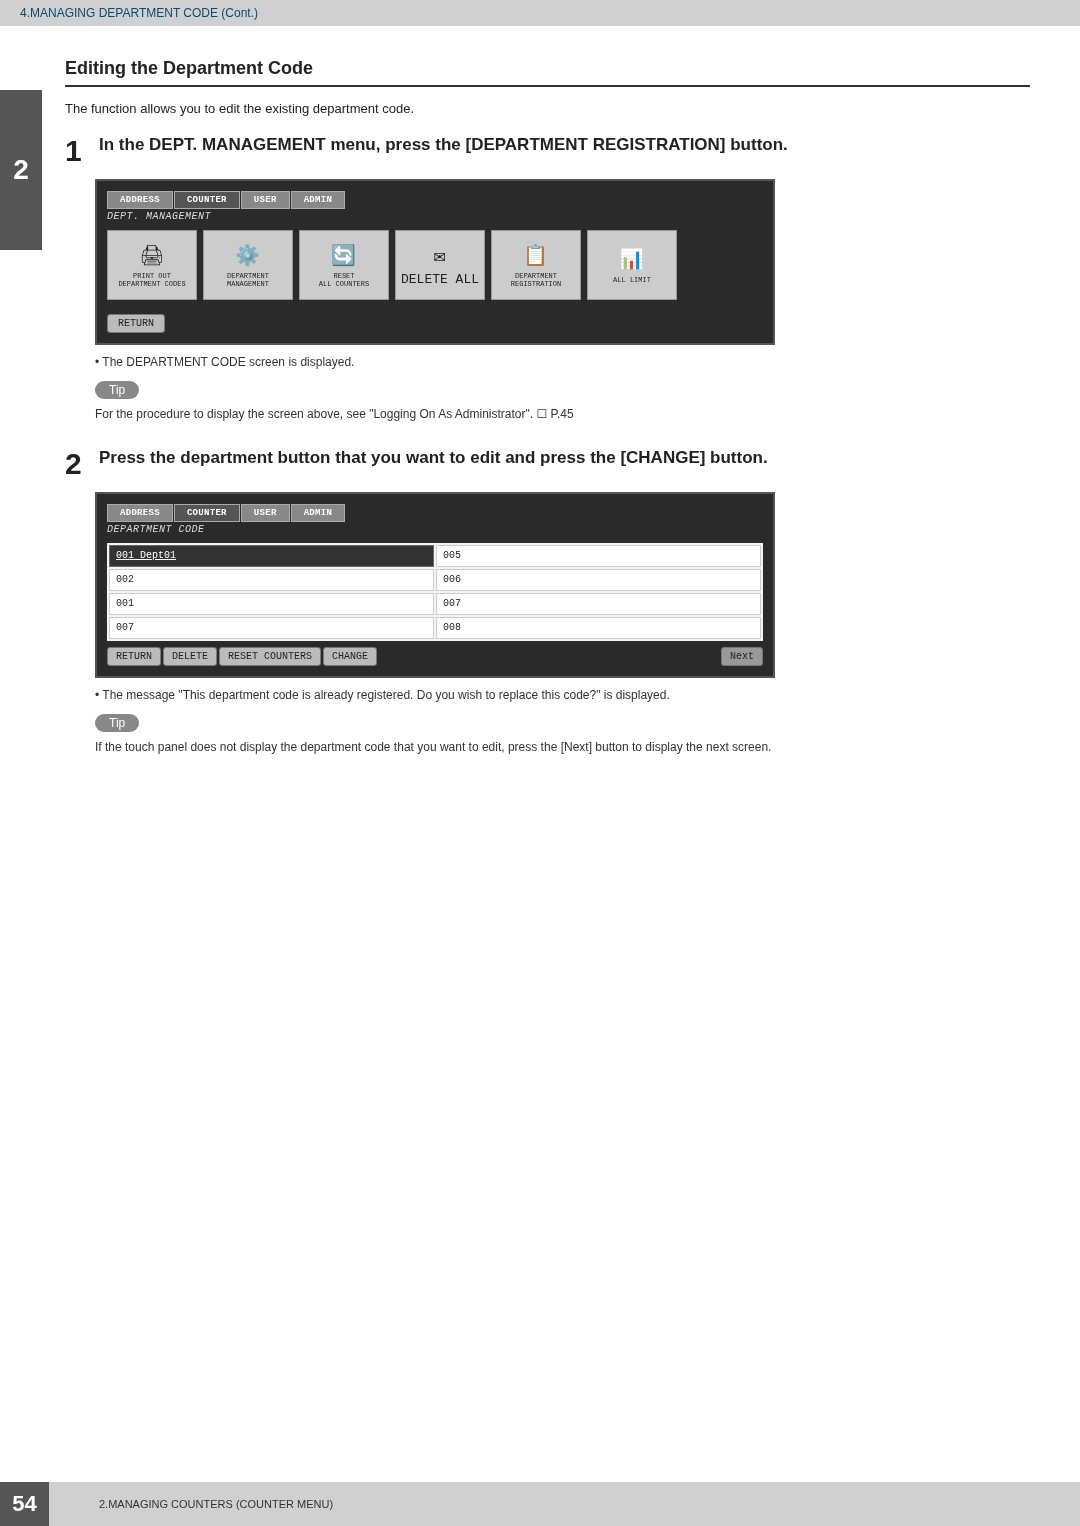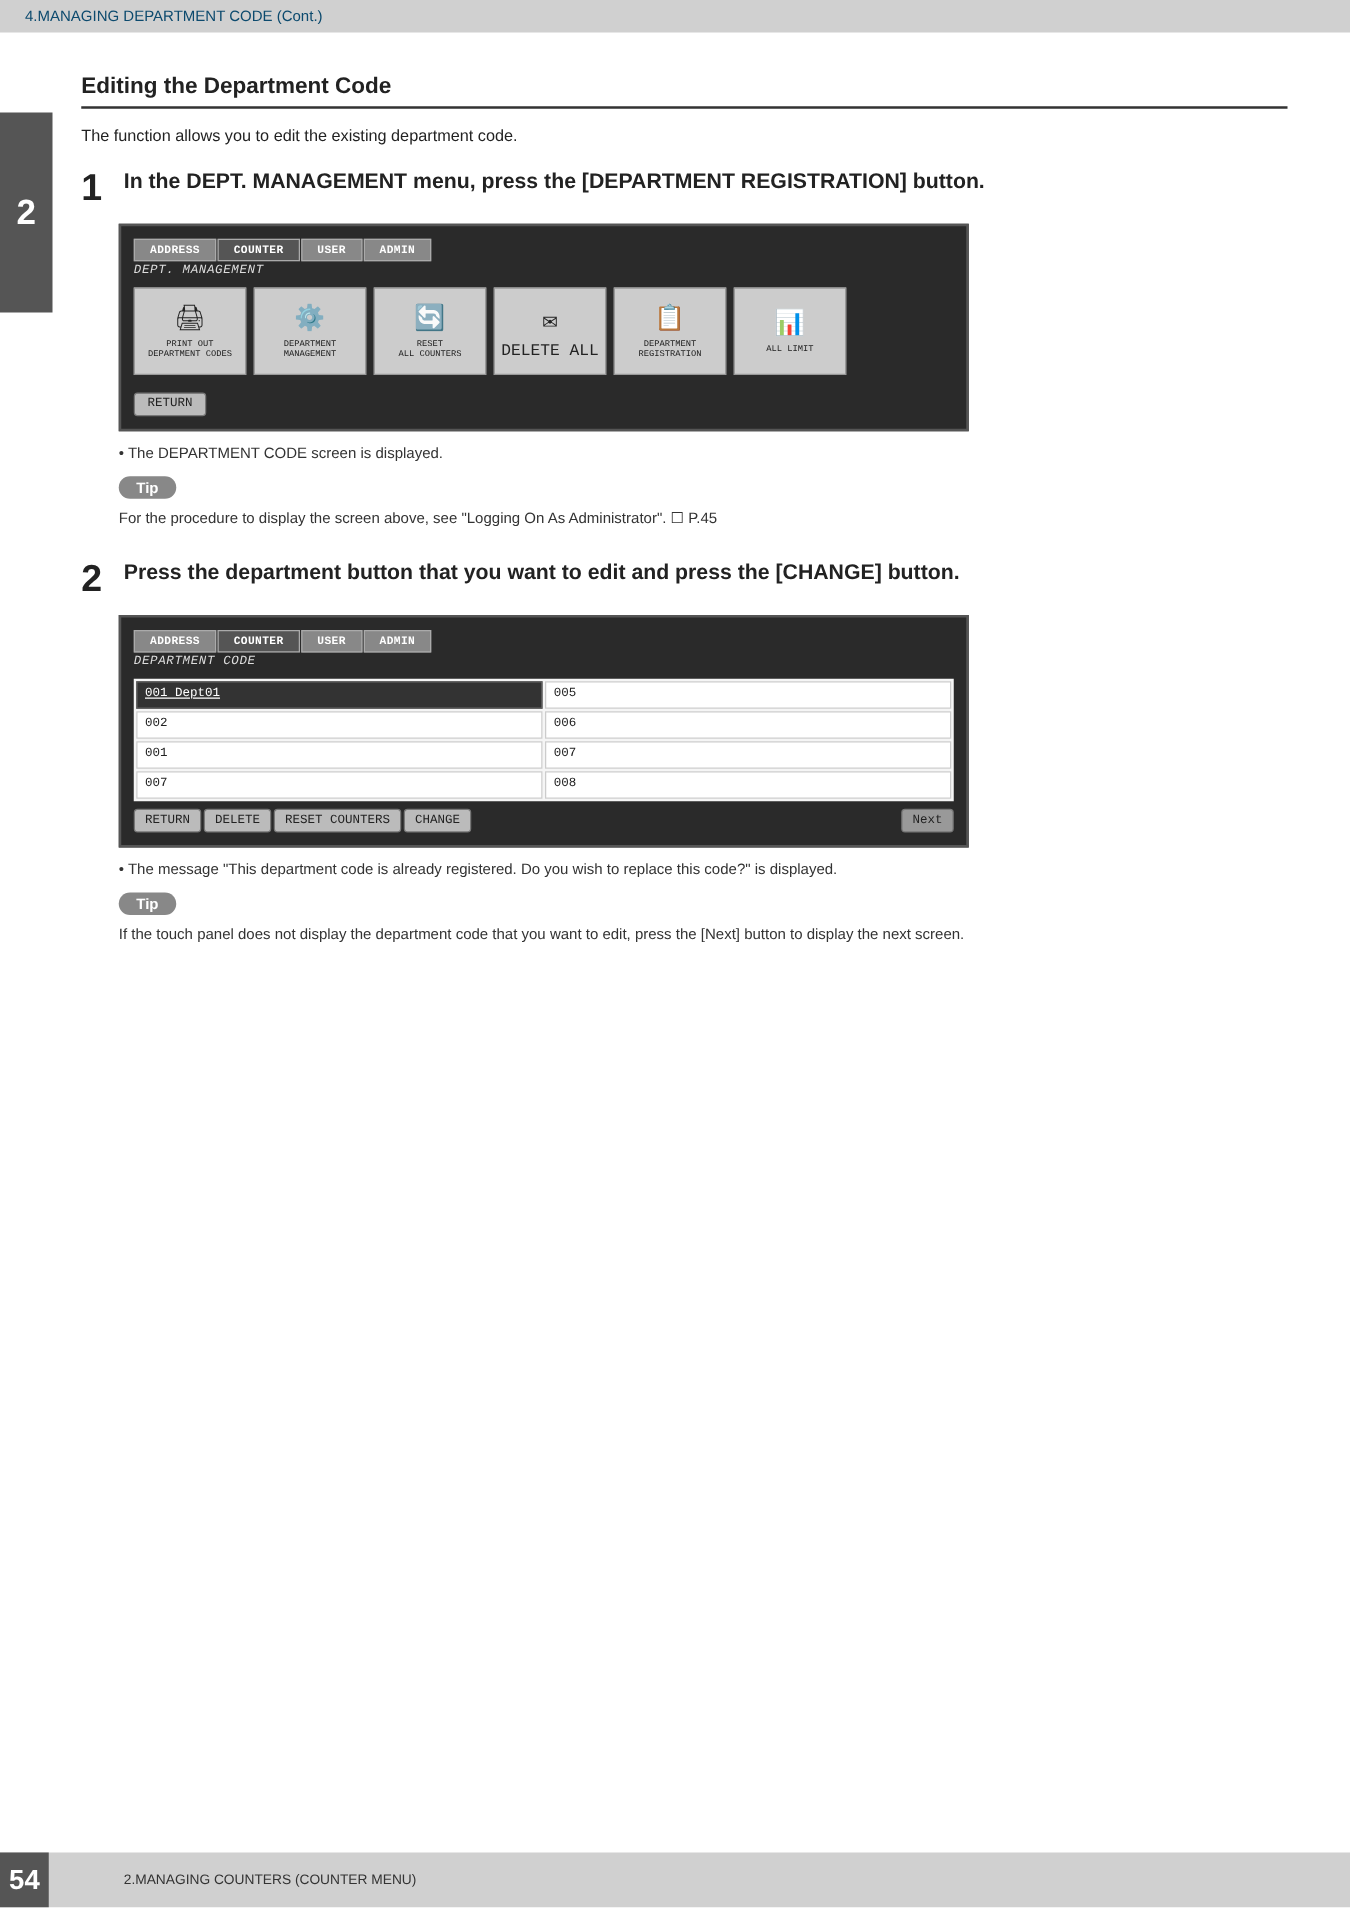--- a/index.html
+++ b/index.html
@@ -153,21 +153,21 @@
     .tip-box {
       margin: 12px 0 12px 30px;
     }
 
     .tip-label {
       background: #888;
       color: #fff;
       border-radius: 10px;
       padding: 2px 14px;
       font-size: 12px;
-      font-weight: bold;
+      font-weight: normal;
       display: inline-block;
       margin-bottom: 6px;
     }
 
     .tip-text {
       font-size: 12px;
       color: #333;
       line-height: 1.5;
     }
 
@@ -247,21 +247,21 @@
       font-size: 22px;
       font-weight: bold;
       padding: 8px 14px;
       position: absolute;
       left: 0;
       bottom: 0;
       height: 44px;
       display: flex;
       align-items: center;
       justify-content: center;
-      width: 39px;
+      width: 49px;
     }
 
     .footer-text {
       margin-left: 39px;
       font-size: 11px;
       color: #333;
     }
 
     .tab-bar-wrapper {
       display: flex;

